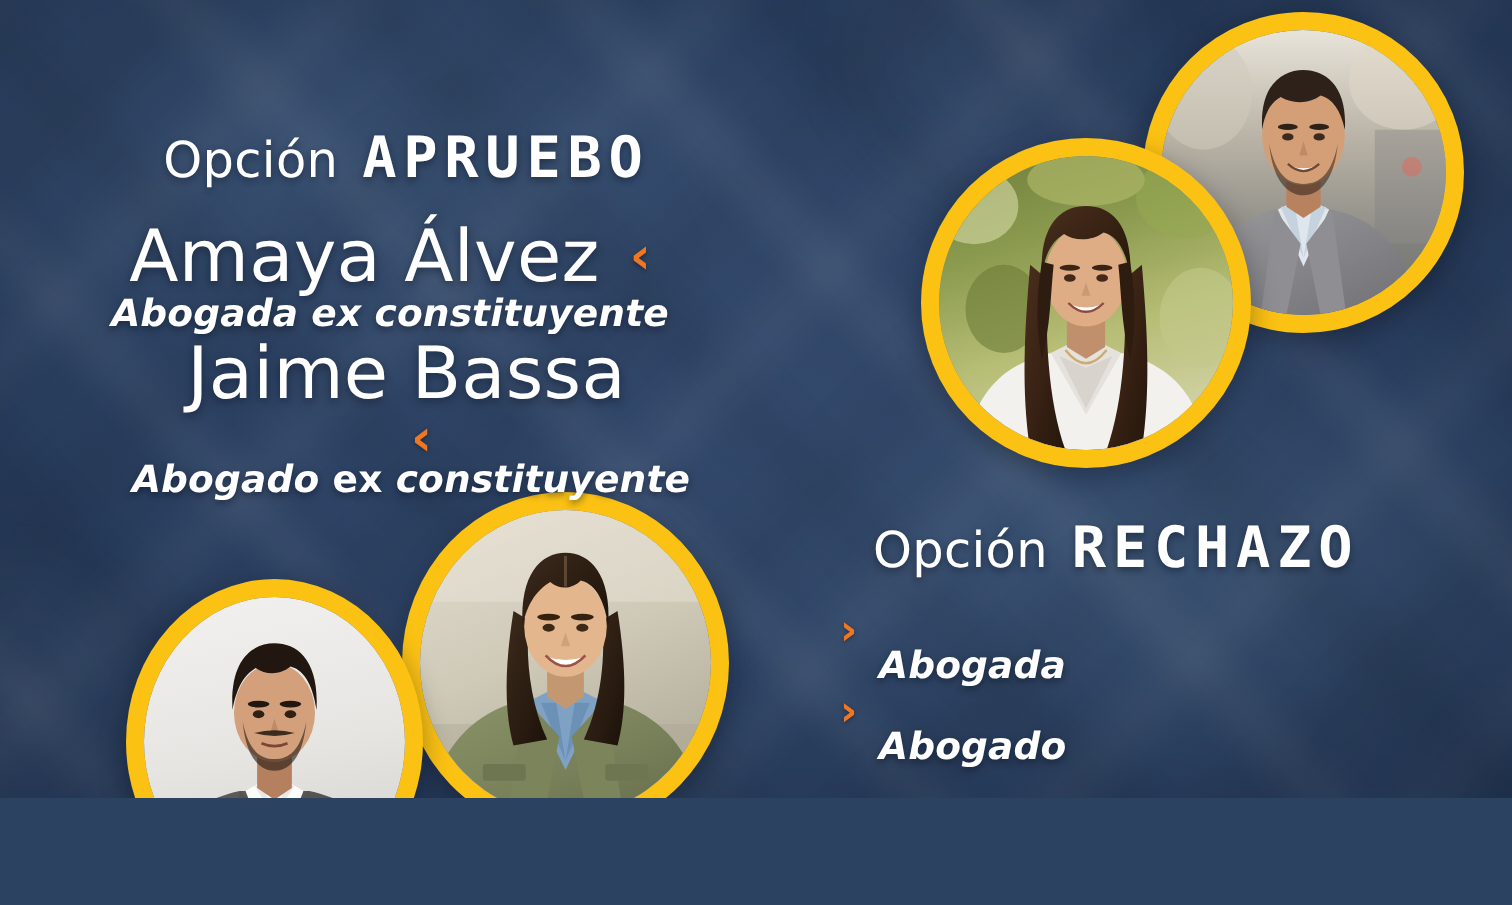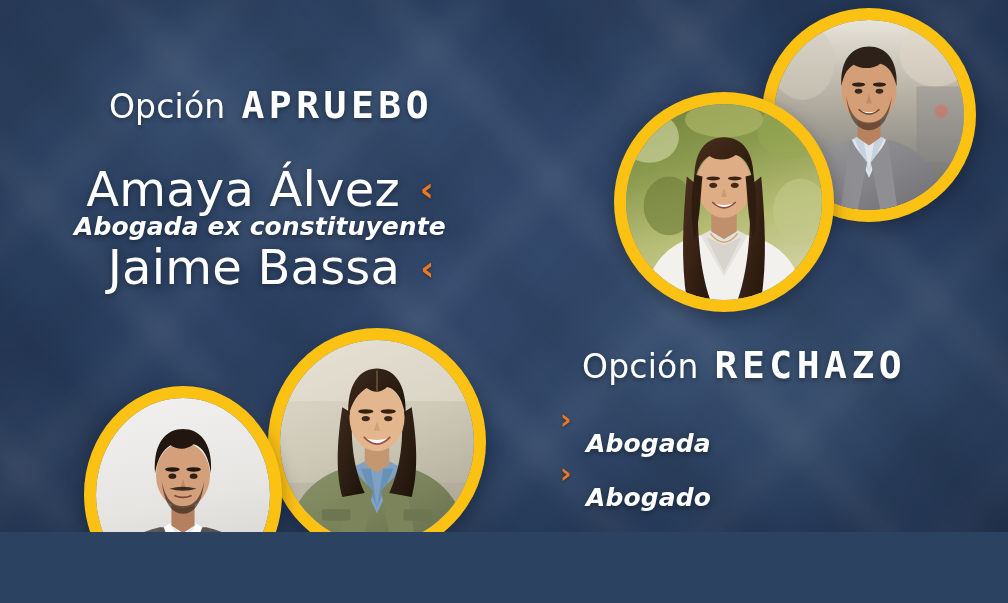--- a/index.html
+++ b/index.html
@@ -99,22 +99,22 @@
     text-shadow:0 1px 3px rgba(8,16,30,.45);
   }
 
   
   #aprueboBlock { left:0; top:86px; width:520px; text-align:center; }
   #aprueboBlock .opt-line { margin-left:22px; }
   #aprueboBlock .cand { justify-content:center; }
   #aprueboBlock .chev { margin-left:20px; }
   #apruebo-role-1 { margin-top:-2px; }
   #apruebo-role-2 { margin-top:-3px; padding-left:28px; }
-  #apruebo-cand-2 { margin-top:2px; padding-left:22px; }
-  #apruebo-cand-1 { margin-top:40px;align-items:center; }
+  #apruebo-cand-2 { margin-top:2px; padding-left:22px;flex-direction:column; }
+  #apruebo-cand-1 { margin-top:22px;align-items:center; }
 
   
   #rechazoBlock { left:560px; top:346px; width:448px; }
   #rechazoBlock .opt-line { padding-left:22px; }
   #rechazoBlock .cand { justify-content:flex-start; }
   #rechazoBlock .chev { margin-right:10px; font-size:28px; }
   #rechazo-cand-1 { margin-top:22px; }
   #rechazo-cand-2 { margin-top:2px; }
   #rechazo-role-1 { margin-top:-4px; padding-left:26px; }
   #rechazo-role-2 { margin-top:-4px; padding-left:26px; }
@@ -164,20 +164,25 @@
       <span>Abogada</span>
       <span>ex</span>
       <span>constituyente</span>
     </div>
 
     <div class="cand" id="apruebo-cand-2">
       <span class="cand-name">Jaime Bassa</span>
       <span class="chev">‹</span>
     </div>
 
+    <div class="cand-role" id="apruebo-role-2">
+      <span>Abogado</span>
+      <span class="upright">ex</span>
+      <span>constituyente</span>
+    </div>
   </div>
 
   <div class="block" id="rechazoBlock">
 
     <div class="opt-line">
       <span class="opt-word">Opción</span><span class="opt-name">RECHAZO</span>
     </div>
 
     <div class="cand" id="rechazo-cand-1">
       <span class="chev">›</span>

